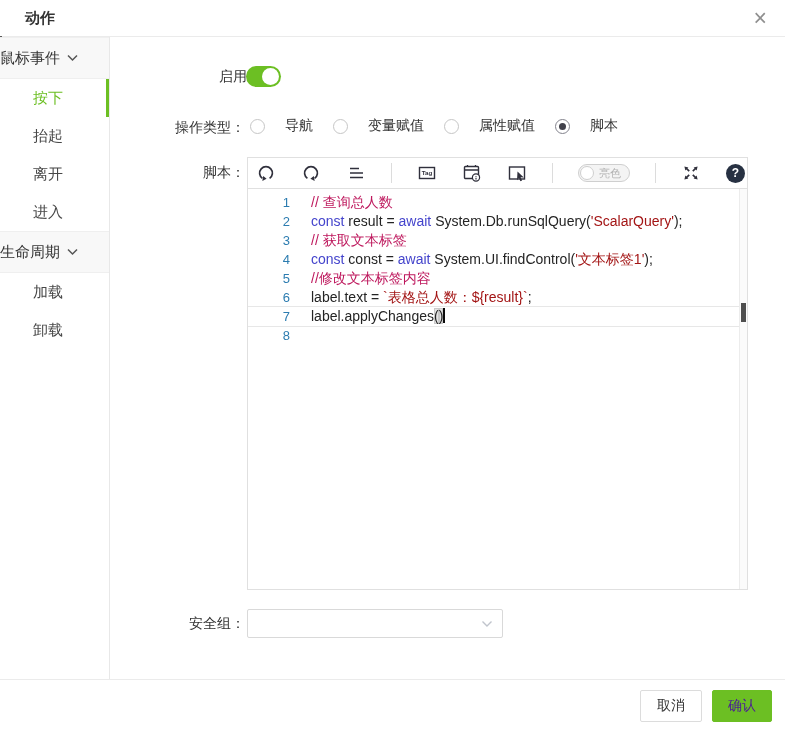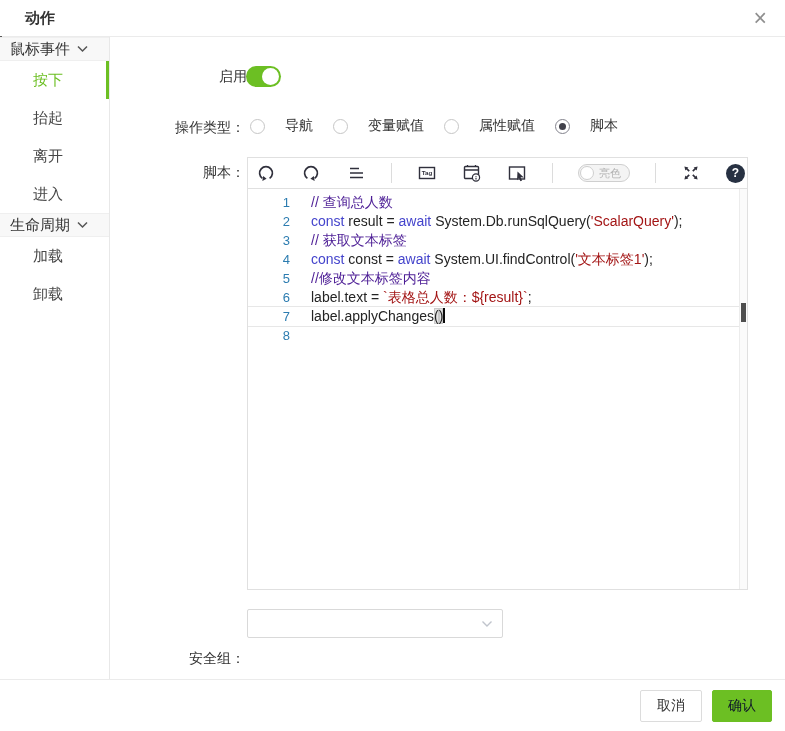--- a/index.html
+++ b/index.html
@@ -9,21 +9,21 @@
   .dlg-header{position:absolute;left:0;top:0;right:0;height:36px;border-bottom:1px solid #ebebeb;background:#fff;}
   .dlg-title{position:absolute;left:25px;top:9px;font-size:15px;font-weight:600;color:#333;}
   .dlg-close{position:absolute;right:18px;top:4px;font-size:23px;color:#8f8f8f;cursor:pointer;line-height:28px;font-weight:300;}
 
   
   .edge-strip{position:absolute;left:0;top:36px;width:2px;height:634px;background:#5a5a5a;}
   .edge-blue{position:absolute;left:0;top:168px;width:2px;height:20px;background:#3a6fd8;}
 
   
   .sidebar{position:absolute;left:0;top:37px;width:110px;height:642px;border-right:1px solid #e8e8e8;background:#fff;box-sizing:border-box;}
-  .sb-header{height:24px;background:#f8f8f8;border-top:1px solid #efefef;border-bottom:1px solid #efefef;display:flex;align-items:center;padding-left:10px;box-sizing:border-box;font-size:15px;color:#333;cursor:pointer;}
+  .sb-header{height:42px;background:#f8f8f8;border-top:1px solid #efefef;border-bottom:1px solid #efefef;display:flex;align-items:center;box-sizing:border-box;font-size:15px;color:#333;cursor:pointer;}
   .sb-header svg{margin-left:7px;}
   .sb-item{height:38px;display:flex;align-items:center;padding-left:33px;box-sizing:border-box;font-size:15px;color:#474747;cursor:pointer;}
   .sb-item.sel{color:#6cbf23;border-right:3px solid #6cbf23;}
 
   
   .flabel{position:absolute;left:110px;width:135px;text-align:right;font-size:14px;color:#333;}
 
   
   .toggle{position:absolute;left:246px;top:66px;width:35px;height:21px;border-radius:11px;background:#6cbf23;cursor:pointer;}
   .toggle .knob{position:absolute;right:2px;top:2px;width:17px;height:17px;border-radius:50%;background:#fff;}
@@ -47,36 +47,36 @@
   .tb-help{width:19px;height:19px;border-radius:50%;background:#273142;color:#fff;font-size:12px;font-weight:bold;display:flex;align-items:center;justify-content:center;cursor:pointer;flex:0 0 auto;}
 
   .ed-code{position:relative;height:400px;overflow:hidden;padding-top:4px;box-sizing:border-box;}
   .code-line{display:flex;height:19px;line-height:19px;font-size:14px;}
   .code-line.current{box-shadow:0 1px 0 #e7e7e7,0 -1px 0 #e7e7e7;}
   .gutter{width:42px;text-align:right;color:#2c7cb0;font-size:13px;flex:0 0 auto;user-select:none;}
   .ctext{margin-left:21px;white-space:pre;}
   .pl{color:#242424;}
   .kw{color:#4444cc;}
   .st{color:#a31515;}
-  .cm{color:#4c1d95;}
+  .cm{color:#be185d;}
   .br{color:#242424;background:#e4e4e4;box-shadow:inset 0 0 0 1px #c9c9c9;}
   .caret{display:inline-block;width:2px;height:15px;background:#0a0a0a;vertical-align:-2px;}
   .ruler{position:absolute;right:0;top:0;bottom:0;width:7px;border-left:1px solid #ececec;background:#fbfbfb;}
   .ruler .mark{position:absolute;left:1px;top:114px;width:5px;height:19px;background:#4f4f4f;}
 
   
   .select{position:absolute;left:247px;top:609px;width:256px;height:29px;border:1px solid #d9d9d9;border-radius:2px;background:#fff;box-sizing:border-box;cursor:pointer;}
   .select .chev{position:absolute;right:9px;top:9px;}
   .select .sval{position:absolute;left:10px;top:5px;font-size:14px;color:#333;}
 
   
   .footer-line{position:absolute;left:0;right:0;top:679px;height:1px;background:#ebebeb;}
   .btn{position:absolute;top:690px;height:32px;box-sizing:border-box;font-size:14px;display:flex;align-items:center;justify-content:center;cursor:pointer;border-radius:2px;}
   .btn-cancel{right:83px;width:62px;background:#fff;border:1px solid #dcdcdc;color:#333;}
-  .btn-confirm{right:13px;width:60px;background:#6cbf23;border:1px solid #6cbf23;color:#0f172a;}
+  .btn-confirm{right:13px;width:60px;background:#6cbf23;border:1px solid #6cbf23;color:#4c1d95;}
 
   svg{display:block;}
 </style>
 </head>
 <body>
 
 <div id="app">
 
   <div class="dlg-header">
     <div class="dlg-title">动作</div>
@@ -228,21 +228,21 @@
             <span class="gutter">8</span>
             <span class="ctext"></span>
           </div>
         </div>
       <div class="ruler">
           <div class="mark"></div>
         </div>
     </div>
   </div>
 
-  <div class="flabel" style="top:650px;">安全组：</div>
+  <div class="flabel" style="top:615px;">安全组：</div>
   <div class="select">
     <div class="sval"></div>
     <div class="chev">
       <svg width="12" height="10" viewBox="0 0 12 10">
           <path d="M1.5 2.5 L6 7 L10.5 2.5" fill="none" stroke="#c0c4cc" stroke-width="1.4"></path>
         </svg>
     </div>
   </div>
 
   <div class="footer-line"></div>

